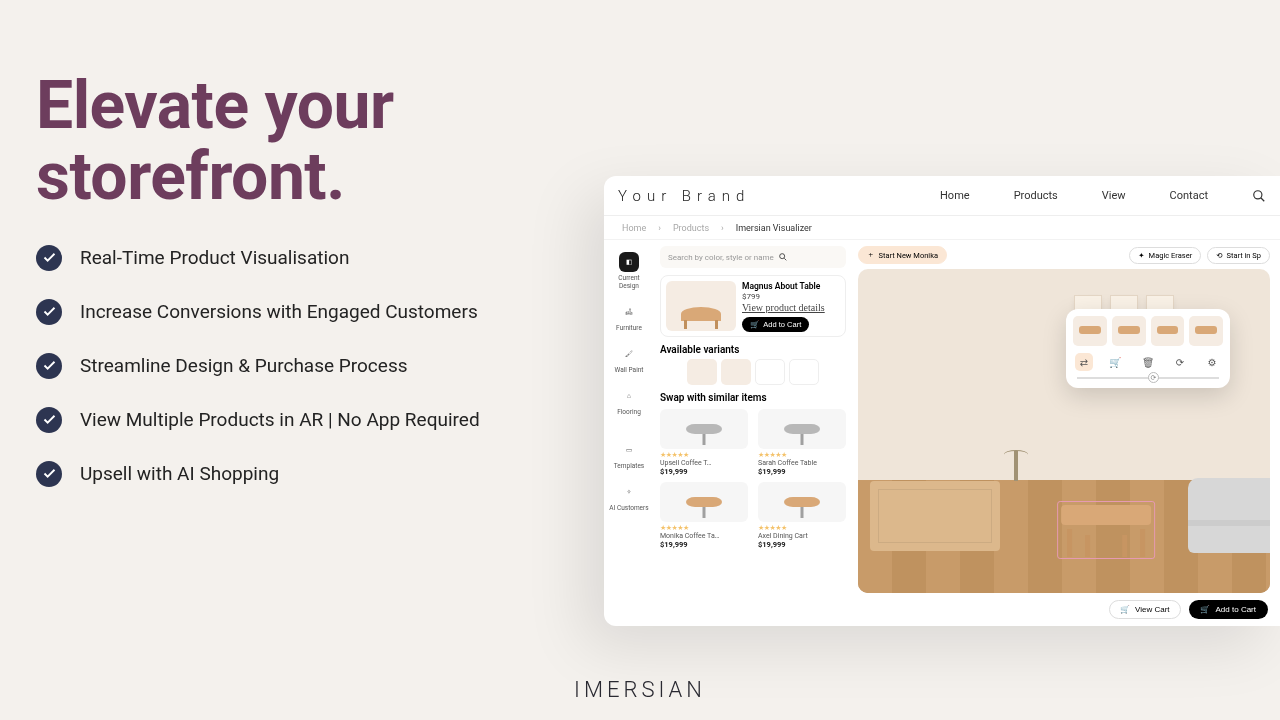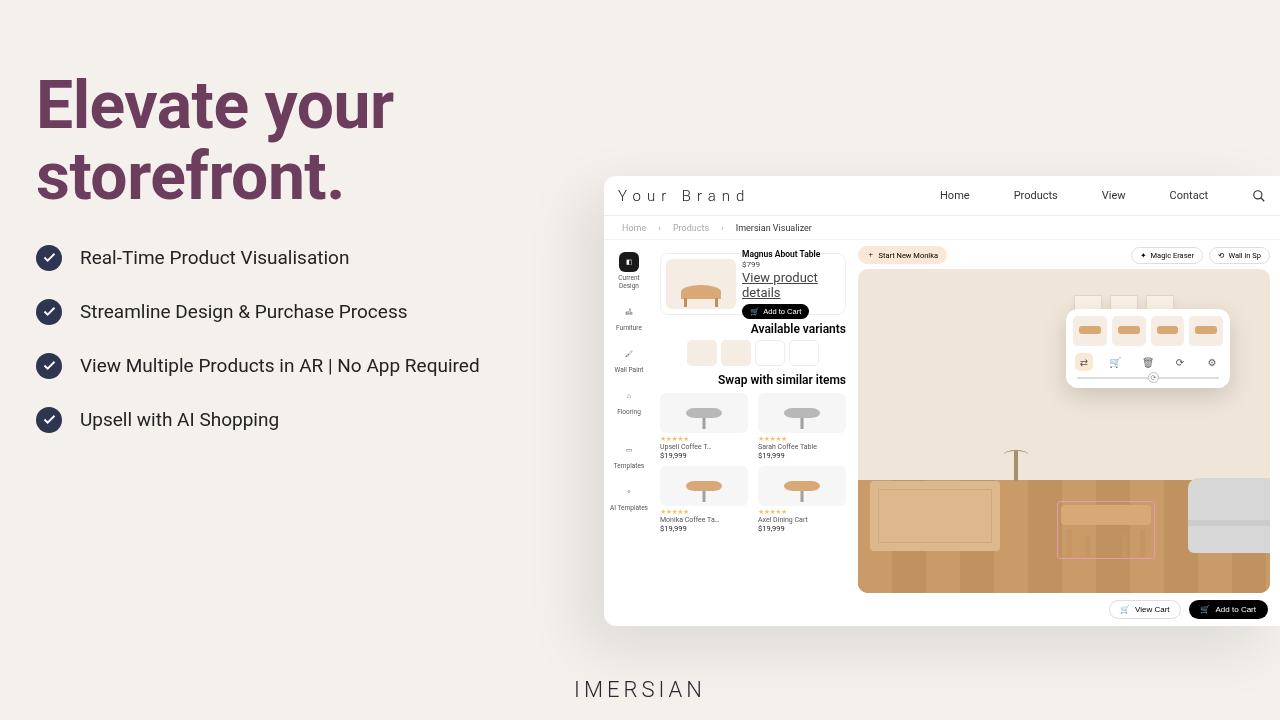--- a/index.html
+++ b/index.html
@@ -46,34 +46,34 @@
 .panel { width:198px; padding:6px 6px 10px 6px; overflow:hidden; }
 .searchbox { height:22px; background:#faf8f5; border-radius:6px; display:flex; align-items:center; padding:0 8px; font-size:8px; color:#999; gap:4px; }
 .prod-card { display:flex; gap:6px; margin-top:7px; padding:5px; border:1px solid #eee; border-radius:8px; height:62px;}
 .prod-thumb { width:70px; background:#f5ece3; border-radius:6px; position:relative; overflow:hidden;}
 .table-shape {position:absolute;bottom:10px;left:50%;transform:translateX(-50%);width:40px;height:14px;background:#d9a877;border-radius:50% 50% 0 0;}
 .table-leg{position:absolute;bottom:2px;width:3px;height:9px;background:#c08f5c;}
 .table-leg.l1{left:18px;} .table-leg.l2{right:18px;}
 .prod-info { flex:1; display:flex; flex-direction:column; gap:1px; justify-content:center; }
 .prod-name { font-size:8.5px; font-weight:600; }
 .prod-price { font-size:8px; color:#444; }
-.prod-link { font-size:13px; text-decoration:underline; color:#444; }
+.prod-link { font-size:10px; text-decoration:underline; color:#444;font-family:Liberation Serif, serif; }
 .add-btn { margin-top:3px; background:#000; color:#fff; border:none; border-radius:10px; font-size:7.5px; padding:3px 8px; display:flex;align-items:center;gap:4px;width:max-content; cursor:pointer;}
-.sec-title { font-size:12px; font-weight:600; text-align:right; margin:7px 0 4px; }
+.sec-title { font-size:10px; font-weight:600; text-align:left; margin:7px 0 4px; }
 .var-row { display:flex; gap:4px; justify-content:center; }
 .var { width:30px; height:26px; background:#f5ece3; border-radius:5px; position:relative;}
 .var.wire{background:#fff;border:1px solid #eee;}
 .grid { display:grid; grid-template-columns:1fr 1fr; gap:6px 10px; margin-top:6px; }
 .gcell { font-size:7px; color:#555; }
 .gthumb { height:40px; background:#f6f6f6; border-radius:6px; margin-bottom:2px; position:relative;}
 .gthumb .tbl-top{position:absolute;bottom:15px;left:50%;transform:translateX(-50%);width:36px;height:10px;background:#b8b8b8;border-radius:50%/100%;}
 .gthumb .tbl-stem{position:absolute;bottom:4px;left:50%;transform:translateX(-50%);width:3px;height:11px;background:#a0a0a0;}
 .gthumb.wood .tbl-top{background:#d9a877;}
 .stars{color:#f4c26a;font-size:7px;letter-spacing:-0.5px;}
-.gprice{font-size:7.5px;font-weight:400;color:#222;}
+.gprice{font-size:7.5px;font-weight:700;color:#222;}
 
 
 .canvas-wrap { flex:1; padding:6px 10px 0 6px; display:flex; flex-direction:column; }
 .canvas-bar { display:flex; gap:6px; align-items:center; margin-bottom:5px;}
 .pill { background:#fff; border:1px solid #ddd; border-radius:12px; font-size:7.5px; padding:3px 8px; display:flex;align-items:center;gap:4px;cursor:pointer;}
 .pill.filled{background:#fbe7d5;border-color:#fbe7d5;}
 .canvas { flex:1; background:linear-gradient(180deg,#efe5d9 0%,#efe5d9 65%,#c89b69 65%,#b68a5c 100%); border-radius:10px; position:relative; overflow:hidden; }
 .floor{position:absolute;inset:65% 0 0 0;background:repeating-linear-gradient(90deg,#c89b69 0 34px,#bf925f 34px 68px);}
 .cabinet{position:absolute;left:12px;bottom:42px;width:130px;height:70px;background:#dcb88c;border-radius:4px;}
 .cabinet::after{content:"";position:absolute;inset:8px;border:1px solid rgba(0,0,0,.07);}
@@ -122,20 +122,28 @@
             </svg>
           </span>
           <span class="feat-text">Real-Time Product Visualisation</span>
         </li>
       <li>
           <span class="check-ic">
             <svg viewBox="0 0 24 24">
               <polyline points="4 12 9 17 20 6"></polyline>
             </svg>
           </span>
+          <span class="feat-text">Increase Conversions with Engaged Customers</span>
+        </li>
+      <li>
+          <span class="check-ic">
+            <svg viewBox="0 0 24 24">
+              <polyline points="4 12 9 17 20 6"></polyline>
+            </svg>
+          </span>
           <span class="feat-text">Streamline Design &amp; Purchase Process</span>
         </li>
       <li>
           <span class="check-ic">
             <svg viewBox="0 0 24 24">
               <polyline points="4 12 9 17 20 6"></polyline>
             </svg>
           </span>
           <span class="feat-text">View Multiple Products in AR | No App Required</span>
         </li>
@@ -193,25 +201,32 @@
             <span class="side-ico plain">⌂</span>
             <span>Flooring</span>
           </div>
         <div style="height:8px"></div>
         <div class="side-item">
             <span class="side-ico plain">▭</span>
             <span>Templates</span>
           </div>
         <div class="side-item">
             <span class="side-ico plain">✧</span>
-            <span>AI Templates</span>
+            <span>AI Customers</span>
           </div>
       </div>
 
       <div class="panel">
+        <div class="searchbox">
+            <span>Search by color, style or name</span>
+            <svg class="ico" viewBox="0 0 24 24">
+              <circle cx="10" cy="10" r="6"></circle>
+              <line x1="15" y1="15" x2="20" y2="20"></line>
+            </svg>
+          </div>
 
         <div class="prod-card">
           <div class="prod-thumb">
               <div class="table-shape"></div>
               <div class="table-leg l1"></div>
               <div class="table-leg l2"></div>
             </div>
           <div class="prod-info">
             <span class="prod-name">Magnus About Table</span>
             <span class="prod-price">$799</span>
@@ -278,21 +293,21 @@
               <span>＋</span>
               <span>Start New Monika</span>
             </span>
           <span style="flex:1"></span>
           <span class="pill">
               <span>✦</span>
               <span>Magic Eraser</span>
             </span>
           <span class="pill">
               <span>⟲</span>
-              <span>Wall in Sp</span>
+              <span>Start in Sp</span>
             </span>
         </div>
 
         <div class="canvas">
           <div class="floor"></div>
           <div class="cabinet"></div>
           <div class="plant"></div>
           <div class="pic p1"></div>
           <div class="pic p2"></div>
           <div class="pic p3"></div>

